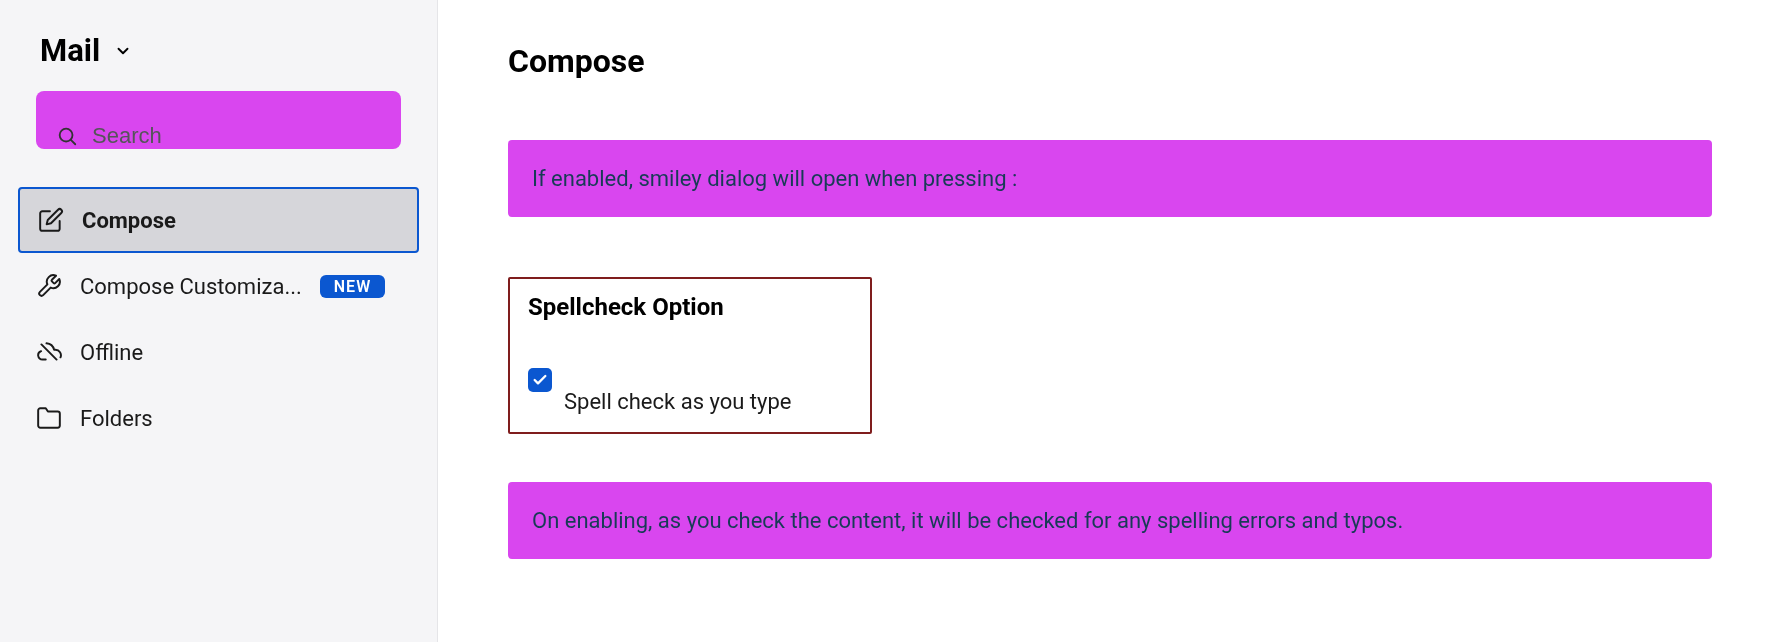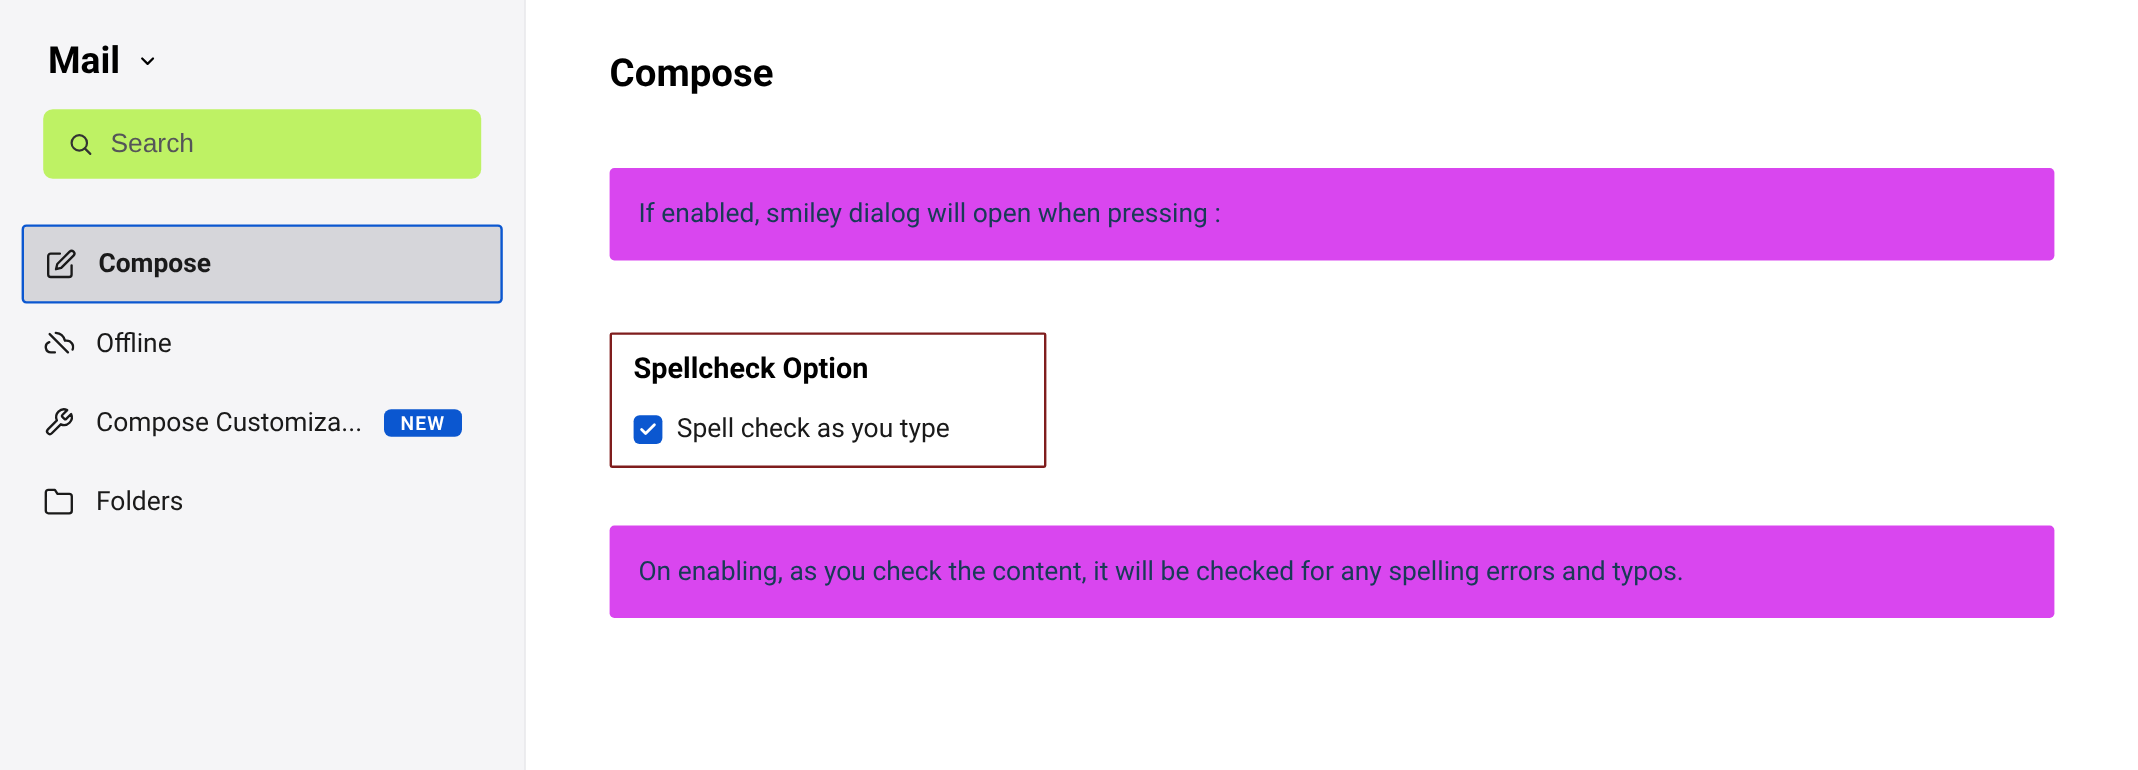--- a/index.html
+++ b/index.html
@@ -37,22 +37,22 @@
     .sidebar-title {
       font-size: 31px;
       font-weight: 700;
       color: #000;
     }
     .search-container {
       padding: 0 36px 38px 36px;
     }
     .search-box {
       display: flex;
-      align-items: center;
-      background: #bef264;
+      align-items: flex-end;
+      background: #d946ef;
       border-radius: 8px;
       height: 58px;
       padding: 0 18px;
       gap: 12px;
     }
     .search-input {
       border: none;
       outline: none;
       background: transparent;
       font-size: 22px;
@@ -150,20 +150,21 @@
       background: #0b57d0;
       border-radius: 5px;
       display: inline-flex;
       align-items: center;
       justify-content: center;
       flex: none;
     }
     .checkbox-label {
       font-size: 22px;
       color: #1a1a1a;
+      margin-top: 44px;
     }
   </style>
 </head>
 <body>
 
 <div class="layout">
 
   <aside class="sidebar">
     <div class="sidebar-header">
       <span class="sidebar-title">Mail</span>
@@ -194,34 +195,34 @@
               <path d="M11 4H4a2 2 0 0 0-2 2v14a2 2 0 0 0 2 2h14a2 2 0 0 0 2-2v-7"></path>
               <path d="M18.5 2.5a2.12 2.12 0 0 1 3 3L12 15l-4 1 1-4 9.5-9.5z"></path>
             </svg>
         </span>
         <span class="nav-label">Compose</span>
       </div>
 
       <div class="nav-item">
         <span class="nav-icon">
           <svg width="26" height="26" viewBox="0 0 24 24" fill="none" stroke="#1a1a1a" stroke-width="1.8" stroke-linecap="round" stroke-linejoin="round">
-              <path d="M22.61 16.95A5 5 0 0 0 18 10h-1.26a8 8 0 0 0-7.05-6M5 5l14 14M9 19H6a4 4 0 0 1-1.3-7.78"></path>
-            </svg>
-        </span>
-        <span class="nav-label">Offline</span>
-      </div>
-
-      <div class="nav-item">
-        <span class="nav-icon">
-          <svg width="26" height="26" viewBox="0 0 24 24" fill="none" stroke="#1a1a1a" stroke-width="1.8" stroke-linecap="round" stroke-linejoin="round">
               <path d="M14.7 6.3a1 1 0 0 0 0 1.4l1.6 1.6a1 1 0 0 0 1.4 0l3.77-3.77a6 6 0 0 1-7.94 7.94l-6.91 6.91a2.12 2.12 0 0 1-3-3l6.91-6.91a6 6 0 0 1 7.94-7.94l-3.76 3.76z"></path>
             </svg>
         </span>
         <span class="nav-label">Compose Customiza...</span>
         <span class="badge-new">NEW</span>
+      </div>
+
+      <div class="nav-item">
+        <span class="nav-icon">
+          <svg width="26" height="26" viewBox="0 0 24 24" fill="none" stroke="#1a1a1a" stroke-width="1.8" stroke-linecap="round" stroke-linejoin="round">
+              <path d="M22.61 16.95A5 5 0 0 0 18 10h-1.26a8 8 0 0 0-7.05-6M5 5l14 14M9 19H6a4 4 0 0 1-1.3-7.78"></path>
+            </svg>
+        </span>
+        <span class="nav-label">Offline</span>
       </div>
 
 
       <div class="nav-item">
         <span class="nav-icon">
           <svg width="26" height="26" viewBox="0 0 24 24" fill="none" stroke="#1a1a1a" stroke-width="1.8" stroke-linecap="round" stroke-linejoin="round">
               <path d="M22 19a2 2 0 0 1-2 2H4a2 2 0 0 1-2-2V5a2 2 0 0 1 2-2h5l2 3h9a2 2 0 0 1 2 2z"></path>
             </svg>
         </span>
         <span class="nav-label">Folders</span>

